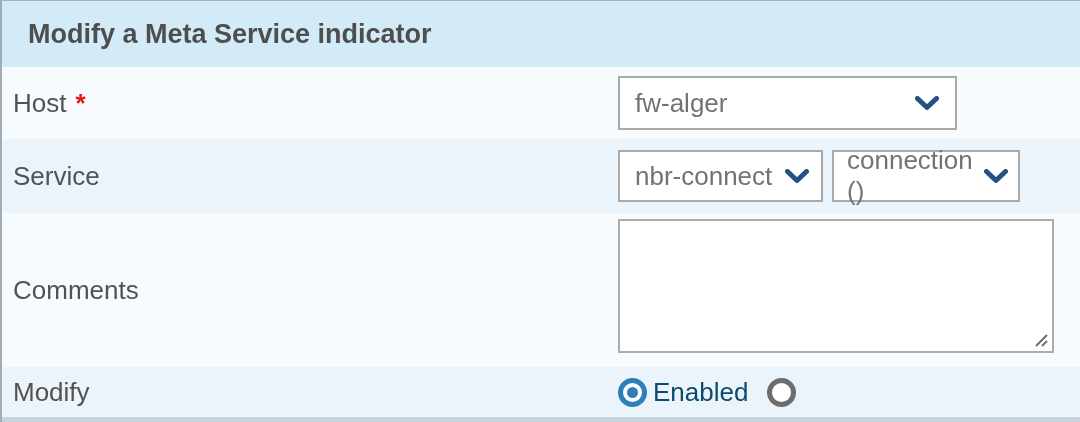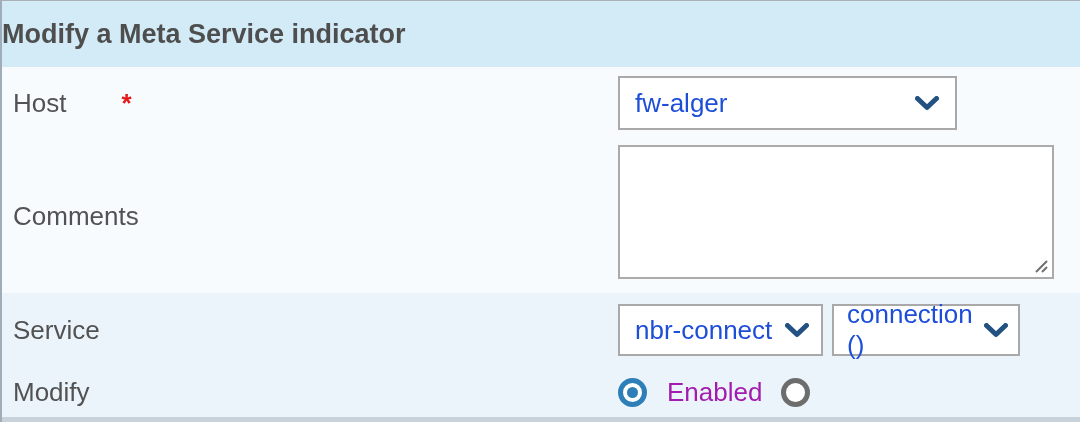--- a/index.html
+++ b/index.html
@@ -12,21 +12,21 @@
     border-top: 1px solid #a8b0b6;
     border-left: 2px solid #9fadb8;
     overflow: hidden;
   }
 
   .header {
     height: 66px;
     background: #d2ebf7;
     display: flex;
     align-items: center;
-    padding-left: 0;
+    padding-left: 26px;
     font-size: 27px;
     font-weight: bold;
     color: #4e4e4e;
   }
 
   .row { display: flex; width: 100%; }
   .row-light { background: #f7fbfe; }
   .row-blue  { background: #ecf4fb; }
 
   .row-host     { height: 72px; }
@@ -35,21 +35,20 @@
   .row-status   { height: 50px; }
 
   .label-cell {
     width: 616px;
     flex: 0 0 616px;
     display: flex;
     align-items: center;
     padding-left: 11px;
     font-size: 26px;
     color: #525252;
-    gap: 46px;
   }
   .required {
     color: #e61717;
     font-weight: bold;
     margin-left: 9px;
     font-size: 26px;
   }
 
   .field-cell {
     flex: 1 1 auto;
@@ -58,21 +57,21 @@
   }
   .row-comments .field-cell { align-items: flex-start; padding-top: 6px; }
 
   .select {
     background: #ffffff;
     border: 2px solid #a9a9a9;
     display: flex;
     align-items: center;
     justify-content: space-between;
     font-size: 26px;
-    color: #1d4ed8;
+    color: #737373;
     cursor: pointer;
   }
   .select-host    { width: 339px; height: 54px; padding: 0 16px 0 15px; }
   .select-service { width: 205px; height: 52px; padding: 0 12px 0 15px; margin-right: 9px; }
   .select-metric  { width: 188px; height: 52px; padding: 0 10px 0 13px; }
   .select .chevron { flex: 0 0 auto; margin-left: 8px; }
 
   .textarea-wrap {
     position: relative;
     width: 436px;
@@ -109,21 +108,21 @@
     display: flex;
     align-items: center;
     justify-content: center;
     flex: 0 0 auto;
   }
   .radio-circle.selected  { border: 5px solid #2e7fb8; }
   .radio-circle.selected .dot {
     width: 11px; height: 11px; border-radius: 50%; background: #2e7fb8;
   }
   .radio-circle.unselected { border: 5px solid #6d6d6d; }
-  .radio-label { margin-left: 20px; font-size: 26px; color: #a21caf; }
+  .radio-label { margin-left: 6px; font-size: 26px; color: #0c4a6e; }
 
   .bottom-strip { height: 5px; background: #c7d2da; }
 </style>
 </head>
 <body>
 
 <div class="panel">
 
   <div class="header">Modify a Meta Service indicator</div>
 
@@ -135,49 +134,49 @@
     <div class="field-cell">
       <div class="select select-host">
         <span>fw-alger</span>
         <svg class="chevron" width="24" height="15" viewBox="0 0 24 15">
           <path d="M2.5 2.5 L12 11.5 L21.5 2.5" fill="none" stroke="#235282" stroke-width="5" stroke-linecap="round" stroke-linejoin="round"></path>
         </svg>
       </div>
     </div>
   </div>
 
+  <div class="row row-service row-blue">
+    <div class="label-cell">
+      <span>Service</span>
+    </div>
+    <div class="field-cell">
+      <div class="select select-service">
+        <span>nbr-connect</span>
+        <svg class="chevron" width="24" height="15" viewBox="0 0 24 15">
+          <path d="M2.5 2.5 L12 11.5 L21.5 2.5" fill="none" stroke="#235282" stroke-width="5" stroke-linecap="round" stroke-linejoin="round"></path>
+        </svg>
+      </div>
+      <div class="select select-metric">
+        <span>connection ()</span>
+        <svg class="chevron" width="24" height="15" viewBox="0 0 24 15">
+          <path d="M2.5 2.5 L12 11.5 L21.5 2.5" fill="none" stroke="#235282" stroke-width="5" stroke-linecap="round" stroke-linejoin="round"></path>
+        </svg>
+      </div>
+    </div>
+  </div>
+
   <div class="row row-comments row-light">
     <div class="label-cell">
       <span>Comments</span>
     </div>
     <div class="field-cell">
       <div class="textarea-wrap">
         <textarea style=""></textarea>
         <svg class="resize-handle" width="18" height="18" viewBox="0 0 18 18">
           <path d="M15 4 L4 15 M15 10 L10 15" fill="none" stroke="#6f6f6f" stroke-width="2"></path>
-        </svg>
-      </div>
-    </div>
-  </div>
-
-  <div class="row row-service row-blue">
-    <div class="label-cell">
-      <span>Service</span>
-    </div>
-    <div class="field-cell">
-      <div class="select select-service">
-        <span>nbr-connect</span>
-        <svg class="chevron" width="24" height="15" viewBox="0 0 24 15">
-          <path d="M2.5 2.5 L12 11.5 L21.5 2.5" fill="none" stroke="#235282" stroke-width="5" stroke-linecap="round" stroke-linejoin="round"></path>
-        </svg>
-      </div>
-      <div class="select select-metric">
-        <span>connection ()</span>
-        <svg class="chevron" width="24" height="15" viewBox="0 0 24 15">
-          <path d="M2.5 2.5 L12 11.5 L21.5 2.5" fill="none" stroke="#235282" stroke-width="5" stroke-linecap="round" stroke-linejoin="round"></path>
         </svg>
       </div>
     </div>
   </div>
 
   <div class="row row-status row-blue">
     <div class="label-cell">
       <span>Modify</span>
     </div>
     <div class="field-cell">

